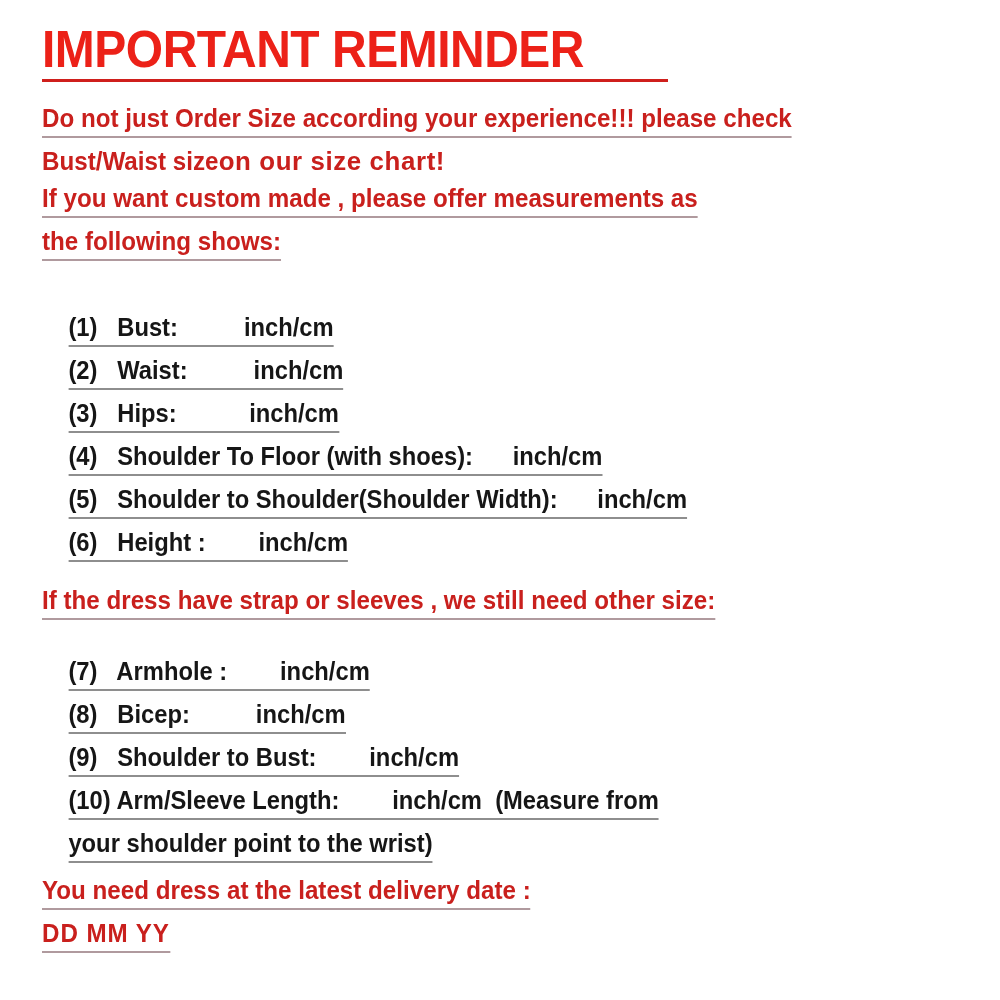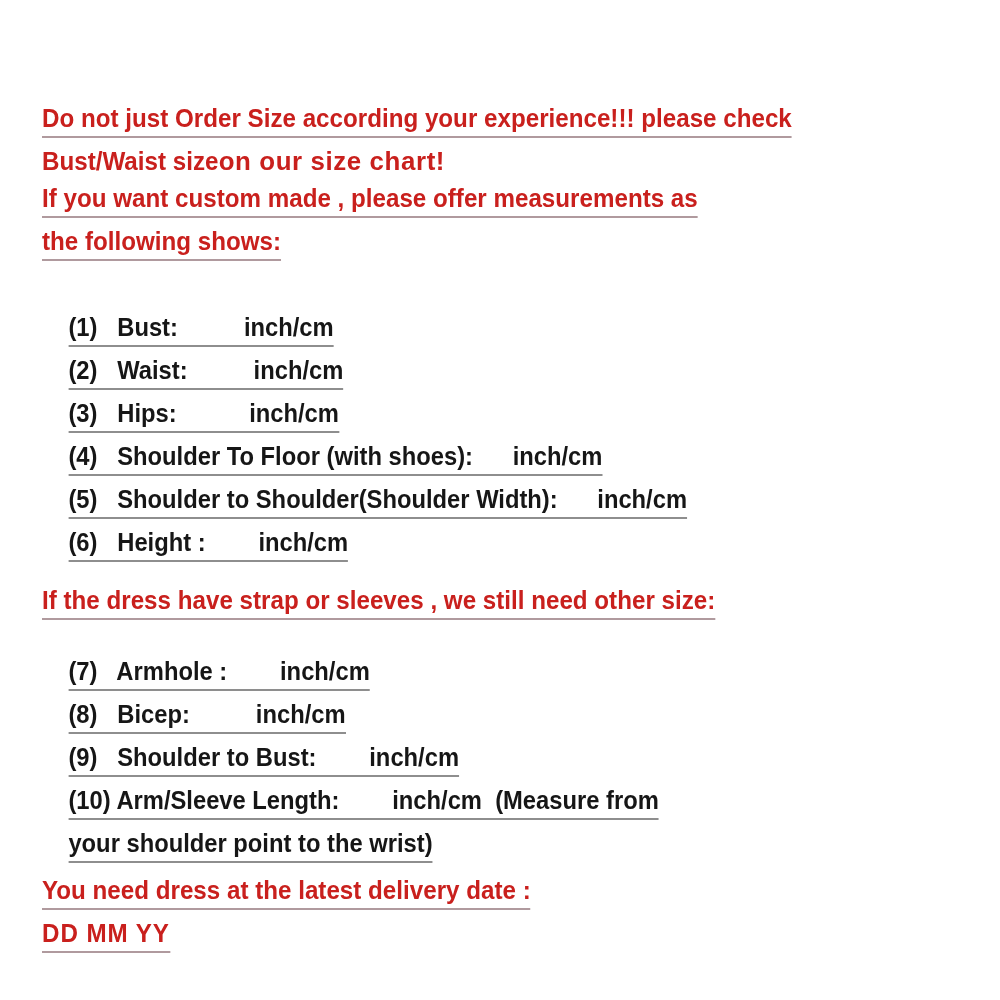--- a/index.html
+++ b/index.html
@@ -102,20 +102,24 @@
   }
   .date-vals {
     letter-spacing: 1px;
   }
 </style>
 </head>
 <body>
 
 <div id="page">
 
+  <div class="title-block">
+    <div class="title">IMPORTANT REMINDER</div>
+    <div class="title-rule"></div>
+  </div>
 
   <div class="red-line" style="top:103px;">
     <span class="ul">Do not just Order Size according your experience!!! please check</span>
   </div>
 
   <div class="red-line no-rule" style="top:146px;">
     <span class="ul"><span>Bust/Waist size</span><span class="wide"> on our size chart!</span></span>
   </div>
 
   <div class="red-line" style="top:183px;">

